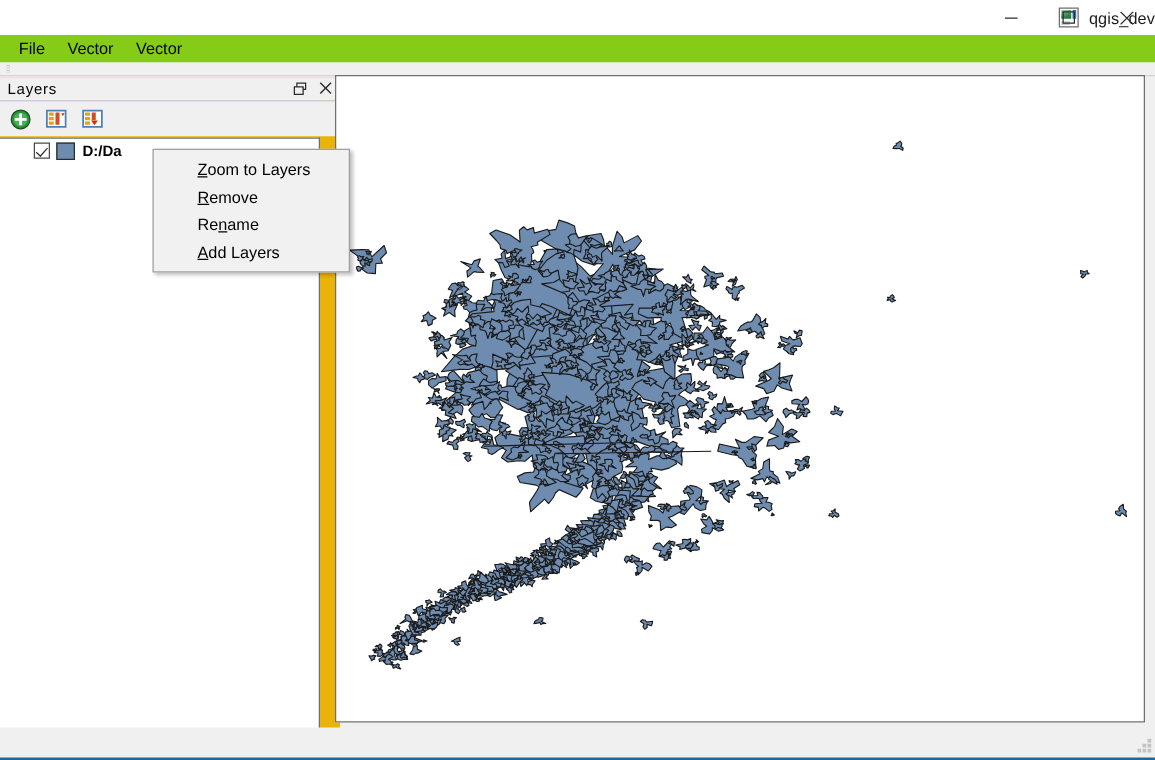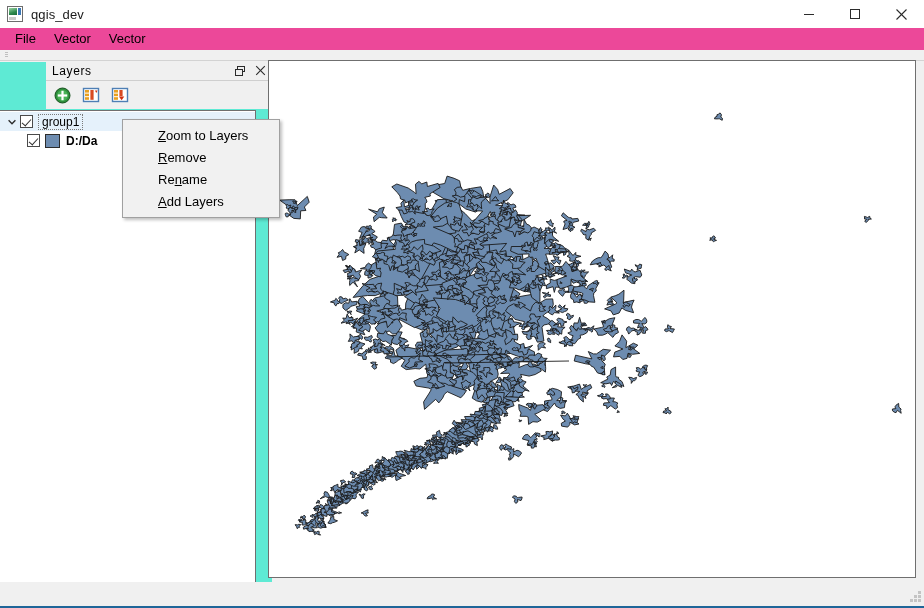--- a/index.html
+++ b/index.html
@@ -16,21 +16,21 @@
     width: 924px; height: 608px;
     background: #f0f0f0;
     border-bottom: 2px solid #1f6699;
   }
 
   
   #titlebar {
     position: absolute; left: 0; top: 0;
     width: 924px; height: 28px;
     background: #ffffff;
-    display: flex; align-items: center;
+    display: flex; align-items: center; justify-content: flex-end;
   }
   #title-icon {
     width: 16px; height: 16px;
     margin-left: 7px; margin-right: 8px;
     position: relative;
     background: #ffffff;
     border: 1px solid #6d6d6d;
     flex: 0 0 auto;
   }
   #title-icon .ti-img {
@@ -61,21 +61,21 @@
     width: 46px; height: 28px;
     display: flex; align-items: center; justify-content: center;
     background: transparent;
   }
   .winbtn svg { display: block; }
 
   
   #menubar {
     position: absolute; left: 0; top: 28px;
     width: 924px; height: 22px;
-    background: #ec4899;
+    background: #84cc16;
     display: flex; align-items: center;
     padding-left: 6px;
   }
   .menu-item {
     padding: 2px 9px;
     font-size: 13px;
     color: #000;
     line-height: 16px;
   }
 
@@ -93,22 +93,21 @@
       linear-gradient(to bottom, #b6b6b6 0 1px, transparent 1px 2px) repeat-y,
       none;
     background-size: 3px 2px;
     opacity: .85;
   }
 
   
   #layers-dock {
     position: absolute; left: 0; top: 62px;
     width: 272px; height: 522px;
-    background: #5eead4;
-    padding-left: 46px;
+    background: #eab308;
   }
   #layers-header {
     position: relative;
     height: 19px;
     background: #f0f0f0;
     display: flex; align-items: center;
     border-bottom: 1px solid #cfcfcf;
   }
   #layers-title {
     font-size: 12px;
@@ -331,29 +330,20 @@
           <rect x="3" y="4" width="4" height="2.6" fill="#e8a020"></rect>
           <rect x="3" y="7.6" width="4" height="2.6" fill="#e8a020"></rect>
           <rect x="3" y="11.2" width="4" height="2.6" fill="#e8a020"></rect>
           <rect x="8.4" y="4" width="3.2" height="6.2" fill="#d84a22"></rect>
           <path d="M7.9 10.4 L13.3 10.4 L10.6 14.2 Z" fill="#d03010"></path>
         </svg>
       </div>
     </div>
 
     <div id="layers-tree">
-      <div class="tree-row group">
-        <span class="expander">
-          <svg width="10" height="10" viewBox="0 0 10 10">
-              <path d="M1.6 3.2 L5 6.8 L8.4 3.2" fill="none" stroke="#2b2b2b" stroke-width="1.3"></path>
-            </svg>
-        </span>
-        <span class="chk"></span>
-        <span class="group-label">group1</span>
-      </div>
       <div class="tree-row layer-row">
         <span class="chk"></span>
         <span class="swatch"></span>
         <span class="layer-label">D:/Da</span>
       </div>
     </div>
   </div>
 
   <div id="context-menu">
     <div class="ctx-item">

